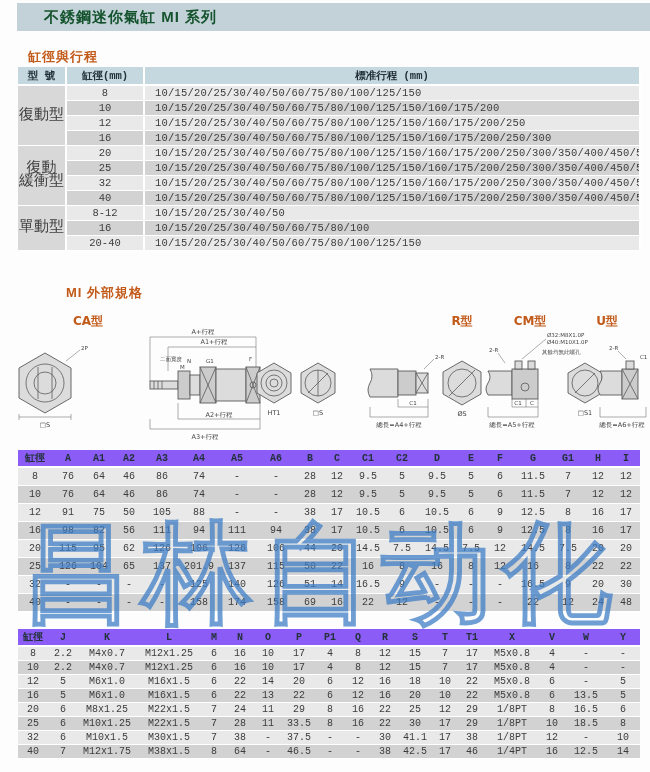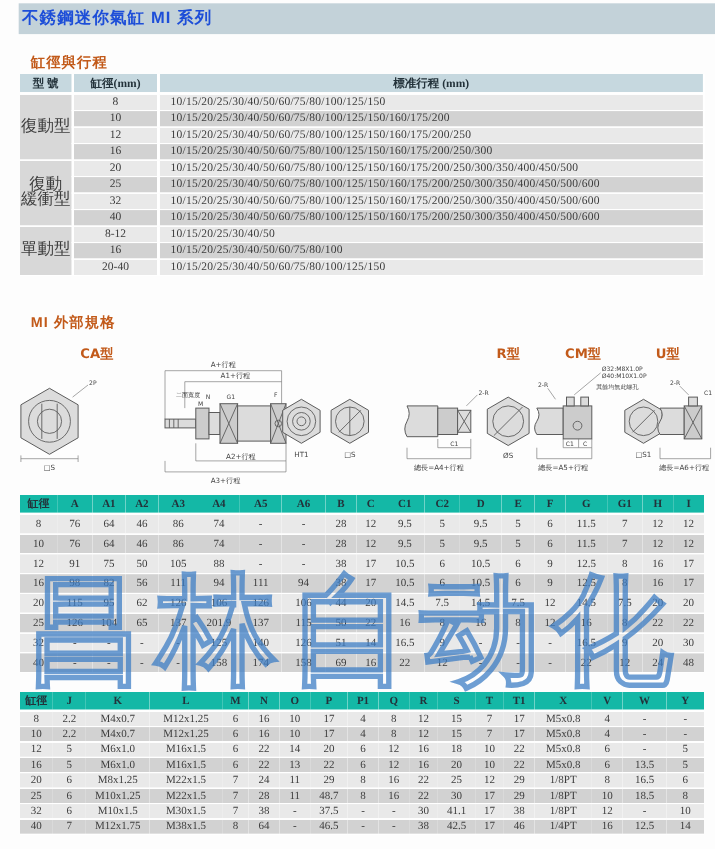--- a/index.html
+++ b/index.html
@@ -4,53 +4,53 @@
 <style>
   * { margin:0; padding:0; box-sizing:border-box; }
   html,body { background:#fff; }
   .page {
     position:relative; width:650px; height:772px; background:#fdfdfd;
     font-family:"Liberation Sans", sans-serif; overflow:hidden;
   }
   
   .titlebar {
     position:absolute; left:17px; top:3px; right:0; height:28px;
-    background:#c3d2d9; color:#1d4ed8; font-size:15px; font-weight:bold;
-    line-height:28px; padding-left:3px; letter-spacing:1px;
+    background:#c3d2d9; color:#14532d; font-size:15px; font-weight:bold;
+    line-height:28px; padding-left:27px; letter-spacing:1px;
   }
   
   .sec-h {
     position:absolute; left:28px; color:#c25a1a; font-size:13px; font-weight:bold;
     letter-spacing:1px;
   }
   #h-stroke { top:48px; }
-  #h-spec   { top:284px; }
+  #h-spec   { top:284px;margin-left:38px; }
 
   table { position:absolute; border-collapse:collapse; table-layout:fixed;
-          font-family:Liberation Serif, serif; color:#3c3c3c; }
+          font-family:Liberation Mono, monospace; color:#3c3c3c; }
   th, td { overflow:hidden; white-space:nowrap; }
 
   
   #t1 { left:18px; top:67px; width:622px; font-size:10.5px; }
   #t1 thead th { background:#c6d8df; height:18px; font-weight:bold; color:#23323a;
                  border-bottom:2px solid #fff; font-size:10.5px; }
   #t1 td, #t1 th { border-bottom:1px solid #fff; border-right:2px solid #fff; }
   #t1 tbody td { height:15px; text-align:center; }
   #t1 tbody td.stroke { text-align:left; padding-left:10px; letter-spacing:0.2px; }
   #t1 tbody th.grp { background:#d8d8d8; font-weight:normal; white-space:pre-line;
                      font-size:15px; line-height:13px; }
   #t1 tbody tr:nth-child(odd) td  { background:#e9e9e9; }
   #t1 tbody tr:nth-child(even) td { background:#d2d2d2; }
 
   
   #t2, #t3 { left:18px; width:622px; font-size:10px; text-align:center; }
   #t2 { top:450px; }
   #t3 { top:629px; }
   #t2 thead th, #t3 thead th {
-    background:#14b8a6; height:17px; font-weight:bold; color:#23323a;
+    background:#8b5cf6; height:17px; font-weight:bold; color:#23323a;
     border-bottom:2px solid #fff; font-size:10px; }
   #t2 td, #t3 td { border-bottom:1px solid #fff; }
   #t2 tbody td { height:18px; }
   #t3 tbody td { height:14px; }
   #t2 tbody tr:nth-child(odd) td, #t3 tbody tr:nth-child(odd) td  { background:#e9e9e9; }
   #t2 tbody tr:nth-child(even) td, #t3 tbody tr:nth-child(even) td { background:#d2d2d2; }
 
   
   #diagrams { position:absolute; left:0; top:303px; width:650px; height:142px; }
   #diagrams text { font-family:"DejaVu Sans", sans-serif; fill:#444; }
@@ -627,21 +627,21 @@
           <td>6</td>
         </tr>
         <tr>
           <td>25</td>
           <td>6</td>
           <td>M10x1.25</td>
           <td>M22x1.5</td>
           <td>7</td>
           <td>28</td>
           <td>11</td>
-          <td>48.7</td>
+          <td>33.5</td>
           <td>8</td>
           <td>16</td>
           <td>22</td>
           <td>30</td>
           <td>17</td>
           <td>29</td>
           <td>1/8PT</td>
           <td>10</td>
           <td>18.5</td>
           <td>8</td>

